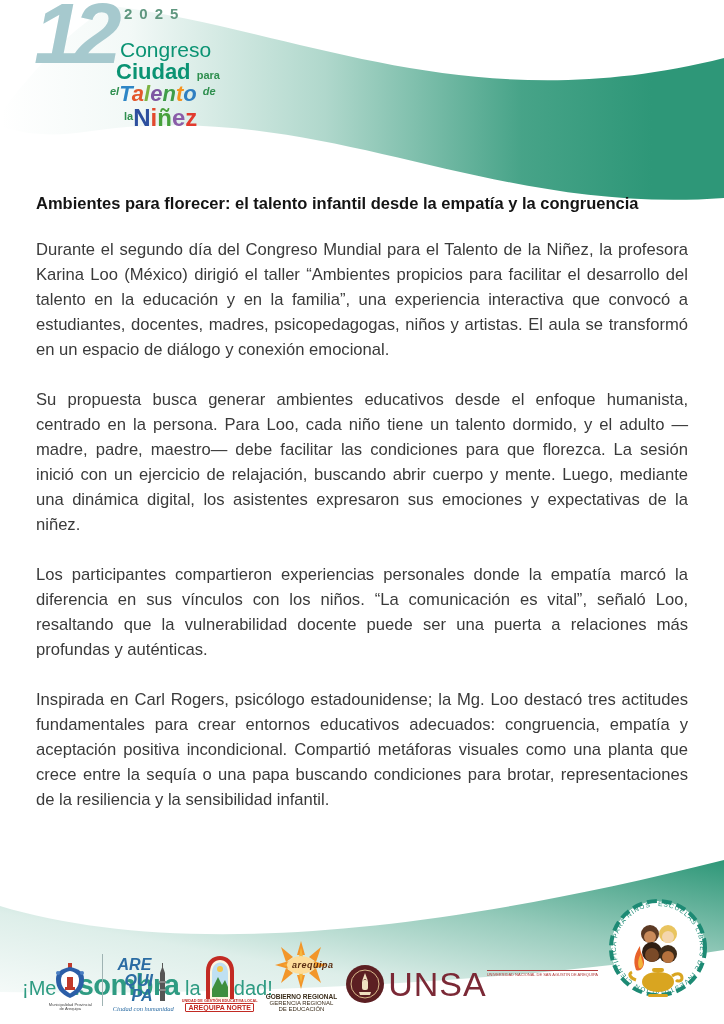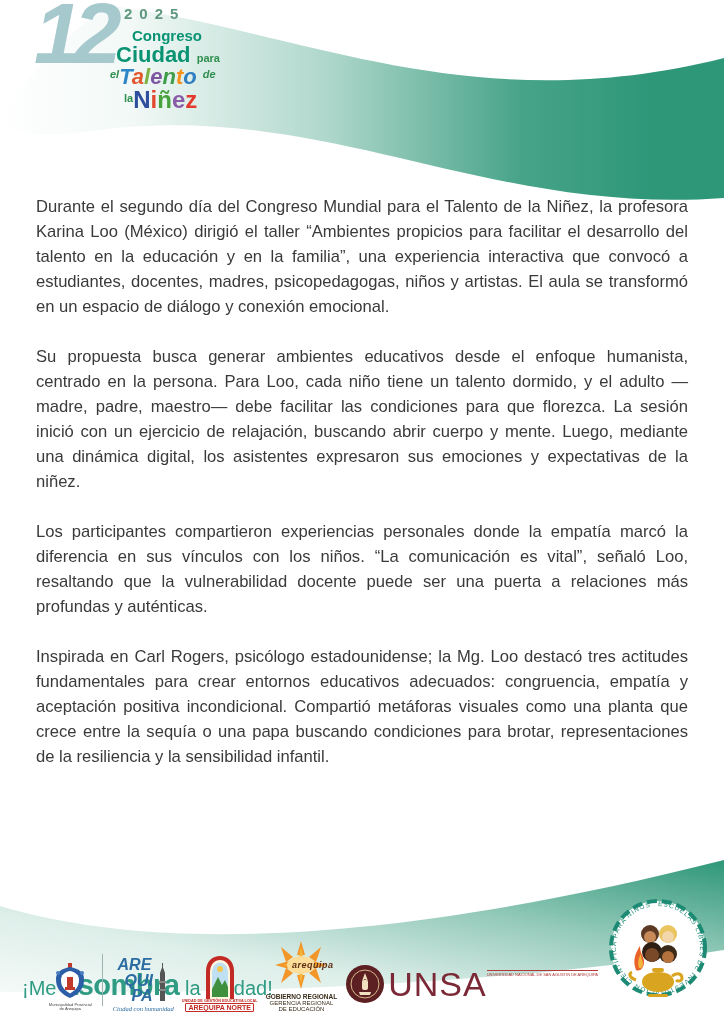--- a/index.html
+++ b/index.html
@@ -16,23 +16,23 @@
   
   .congress-logo{position:absolute;left:34px;top:2px;width:190px;height:120px;}
   .logo-number{
     position:absolute;left:0;top:-12px;
     font-size:86px;font-weight:bold;font-style:italic;
     color:#a6c9ce;letter-spacing:-8px;line-height:1;
   }
   .logo-col{position:absolute;left:76px;top:4px;line-height:1.02;}
   .logo-year{
     font-size:15px;color:#5f977f;letter-spacing:7px;font-weight:bold;
-    display:block;margin-left:14px;margin-bottom:7px;
-  }
-  .logo-line1{display:block;font-size:15px;font-weight:bold;color:#0a9373;margin-left:22px;}
+    display:block;margin-left:14px;margin-bottom:18px;
+  }
+  .logo-line1{display:block;font-size:21px;font-weight:normal;color:#0a9373;margin-left:10px;}
   .logo-line2{display:block;font-size:22px;font-weight:bold;color:#0a9373;margin-left:6px;}
   .logo-small{font-size:11px;font-weight:bold;color:#2f8f4f;}
   .logo-line3{display:block;font-size:22px;font-weight:bold;margin-left:0px;font-style:italic;}
   .logo-line4{display:block;font-size:24px;font-weight:bold;margin-left:14px;}
   .logo-line3 .logo-small,.logo-line4 .logo-small{vertical-align:6px;}
 
   
   .article{position:absolute;left:36px;right:36px;top:194px;color:#3a3a3a;}
   .article-title{
     font-size:16.5px;color:#141414;white-space:nowrap;margin:0 0 24px 0;
@@ -108,20 +108,21 @@
   <span class="logo-col">
     <span class="logo-year">2025</span>
     <span class="logo-line1">Congreso</span>
     <span class="logo-line2"><span>Ciudad</span> <span class="logo-small">para</span></span>
     <span class="logo-line3"><span class="logo-small">el</span><span><span style="color: rgb(46, 134, 198);">T</span><span style="color: rgb(228, 88, 45);">a</span><span style="color: rgb(124, 179, 66);">l</span><span style="color: rgb(126, 87, 162);">e</span><span style="color: rgb(63, 157, 73);">n</span><span style="color: rgb(245, 146, 30);">t</span><span style="color: rgb(47, 127, 193);">o</span></span> <span class="logo-small">de</span></span>
     <span class="logo-line4"><span class="logo-small">la</span><span><span style="color: rgb(45, 79, 158);">N</span><span style="color: rgb(226, 73, 47);">i</span><span style="color: rgb(71, 161, 60);">ñ</span><span style="color: rgb(138, 92, 168);">e</span><span style="color: rgb(226, 59, 46);">z</span></span></span>
   </span>
 </div>
 
 <div class="article">
+  <h1 class="article-title"><span class="t-bold">Ambientes para florecer: el talento infantil desde la empatía y la congruenci</span><span>a</span></h1>
   <p>Durante el segundo día del Congreso Mundial para el Talento de la Niñez, la profesora Karina Loo (México) dirigió el taller “Ambientes propicios para facilitar el desarrollo del talento en la educación y en la familia”, una experiencia interactiva que convocó a estudiantes, docentes, madres, psicopedagogas, niños y artistas. El aula se transformó en un espacio de diálogo y conexión emocional.</p>
   <p>Su propuesta busca generar ambientes educativos desde el enfoque humanista, centrado en la persona. Para Loo, cada niño tiene un talento dormido, y el adulto —madre, padre, maestro— debe facilitar las condiciones para que florezca. La sesión inició con un ejercicio de relajación, buscando abrir cuerpo y mente. Luego, mediante una dinámica digital, los asistentes expresaron sus emociones y expectativas de la niñez.</p>
   <p>Los participantes compartieron experiencias personales donde la empatía marcó la diferencia en sus vínculos con los niños. “La comunicación es vital”, señaló Loo, resaltando que la vulnerabilidad docente puede ser una puerta a relaciones más profundas y auténticas.</p>
   <p>Inspirada en Carl Rogers, psicólogo estadounidense; la Mg. Loo destacó tres actitudes fundamentales para crear entornos educativos adecuados: congruencia, empatía y aceptación positiva incondicional. Compartió metáforas visuales como una planta que crece entre la sequía o una papa buscando condiciones para brotar, representaciones de la resiliencia y la sensibilidad infantil.</p>
 </div>
 
 <div class="tagline"><span class="tg-sm">¡Me </span><span class="tg-bold">asombra</span><span class="tg-sm"> la verdad!</span></div>
 
 <div class="logo-row">
 

